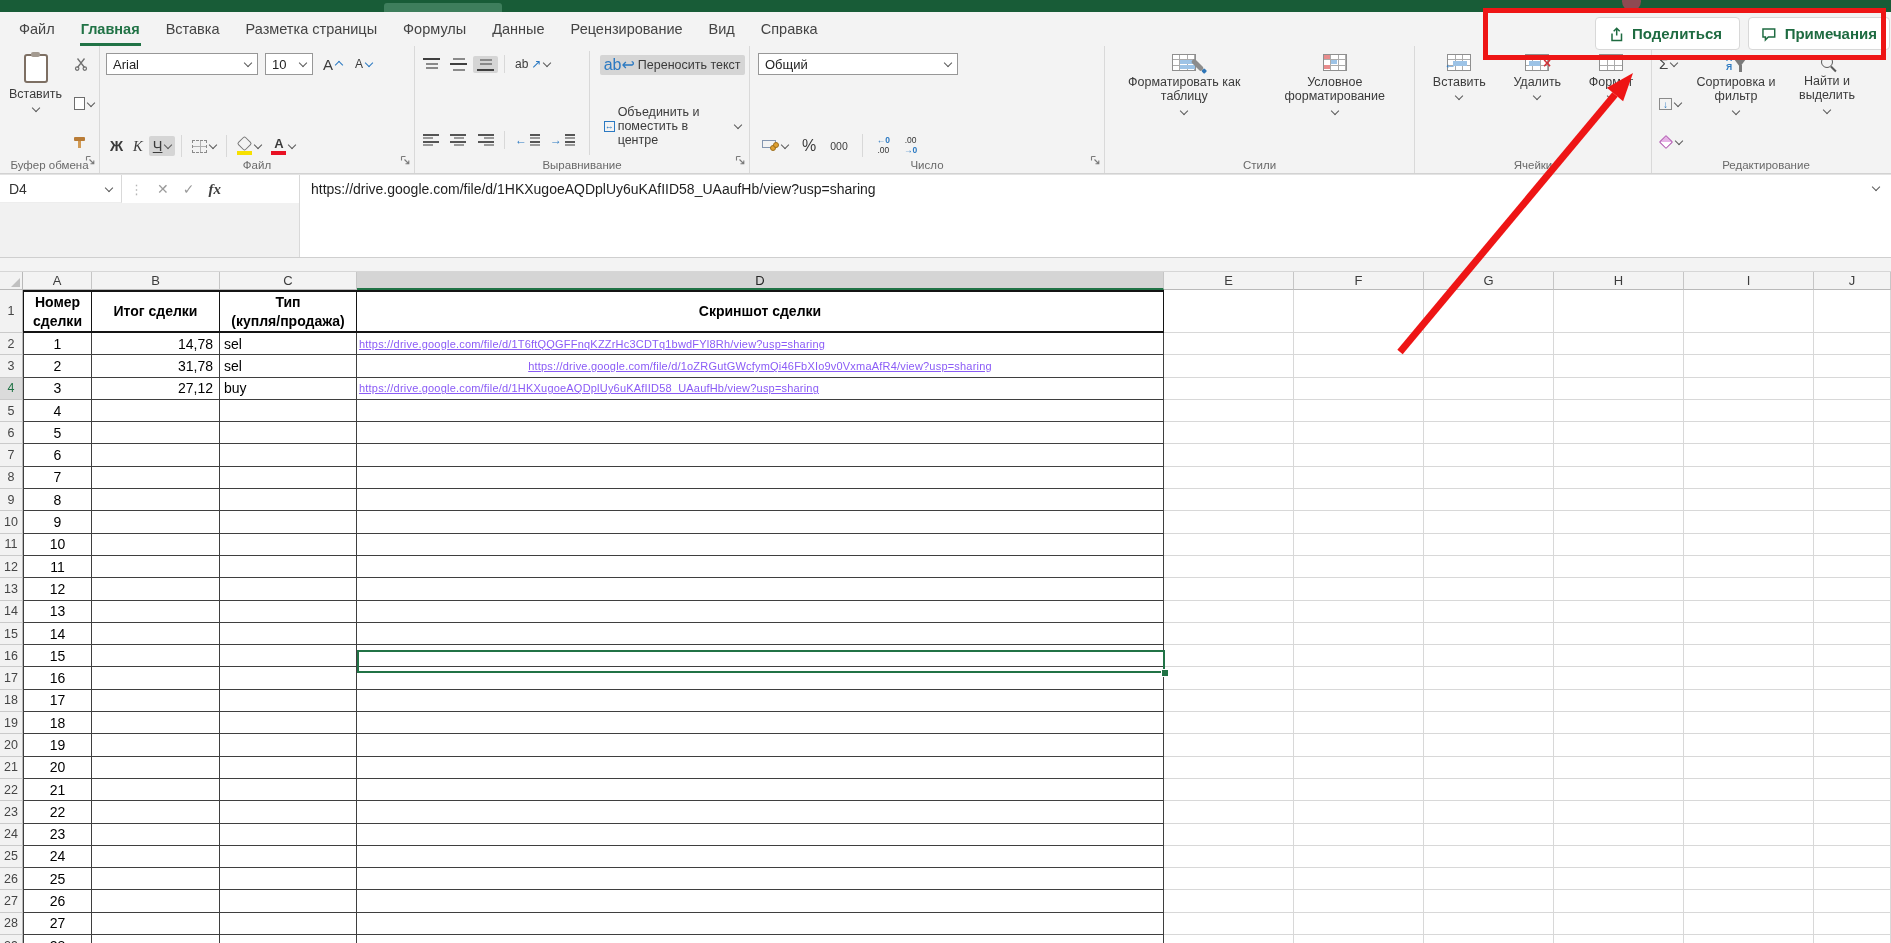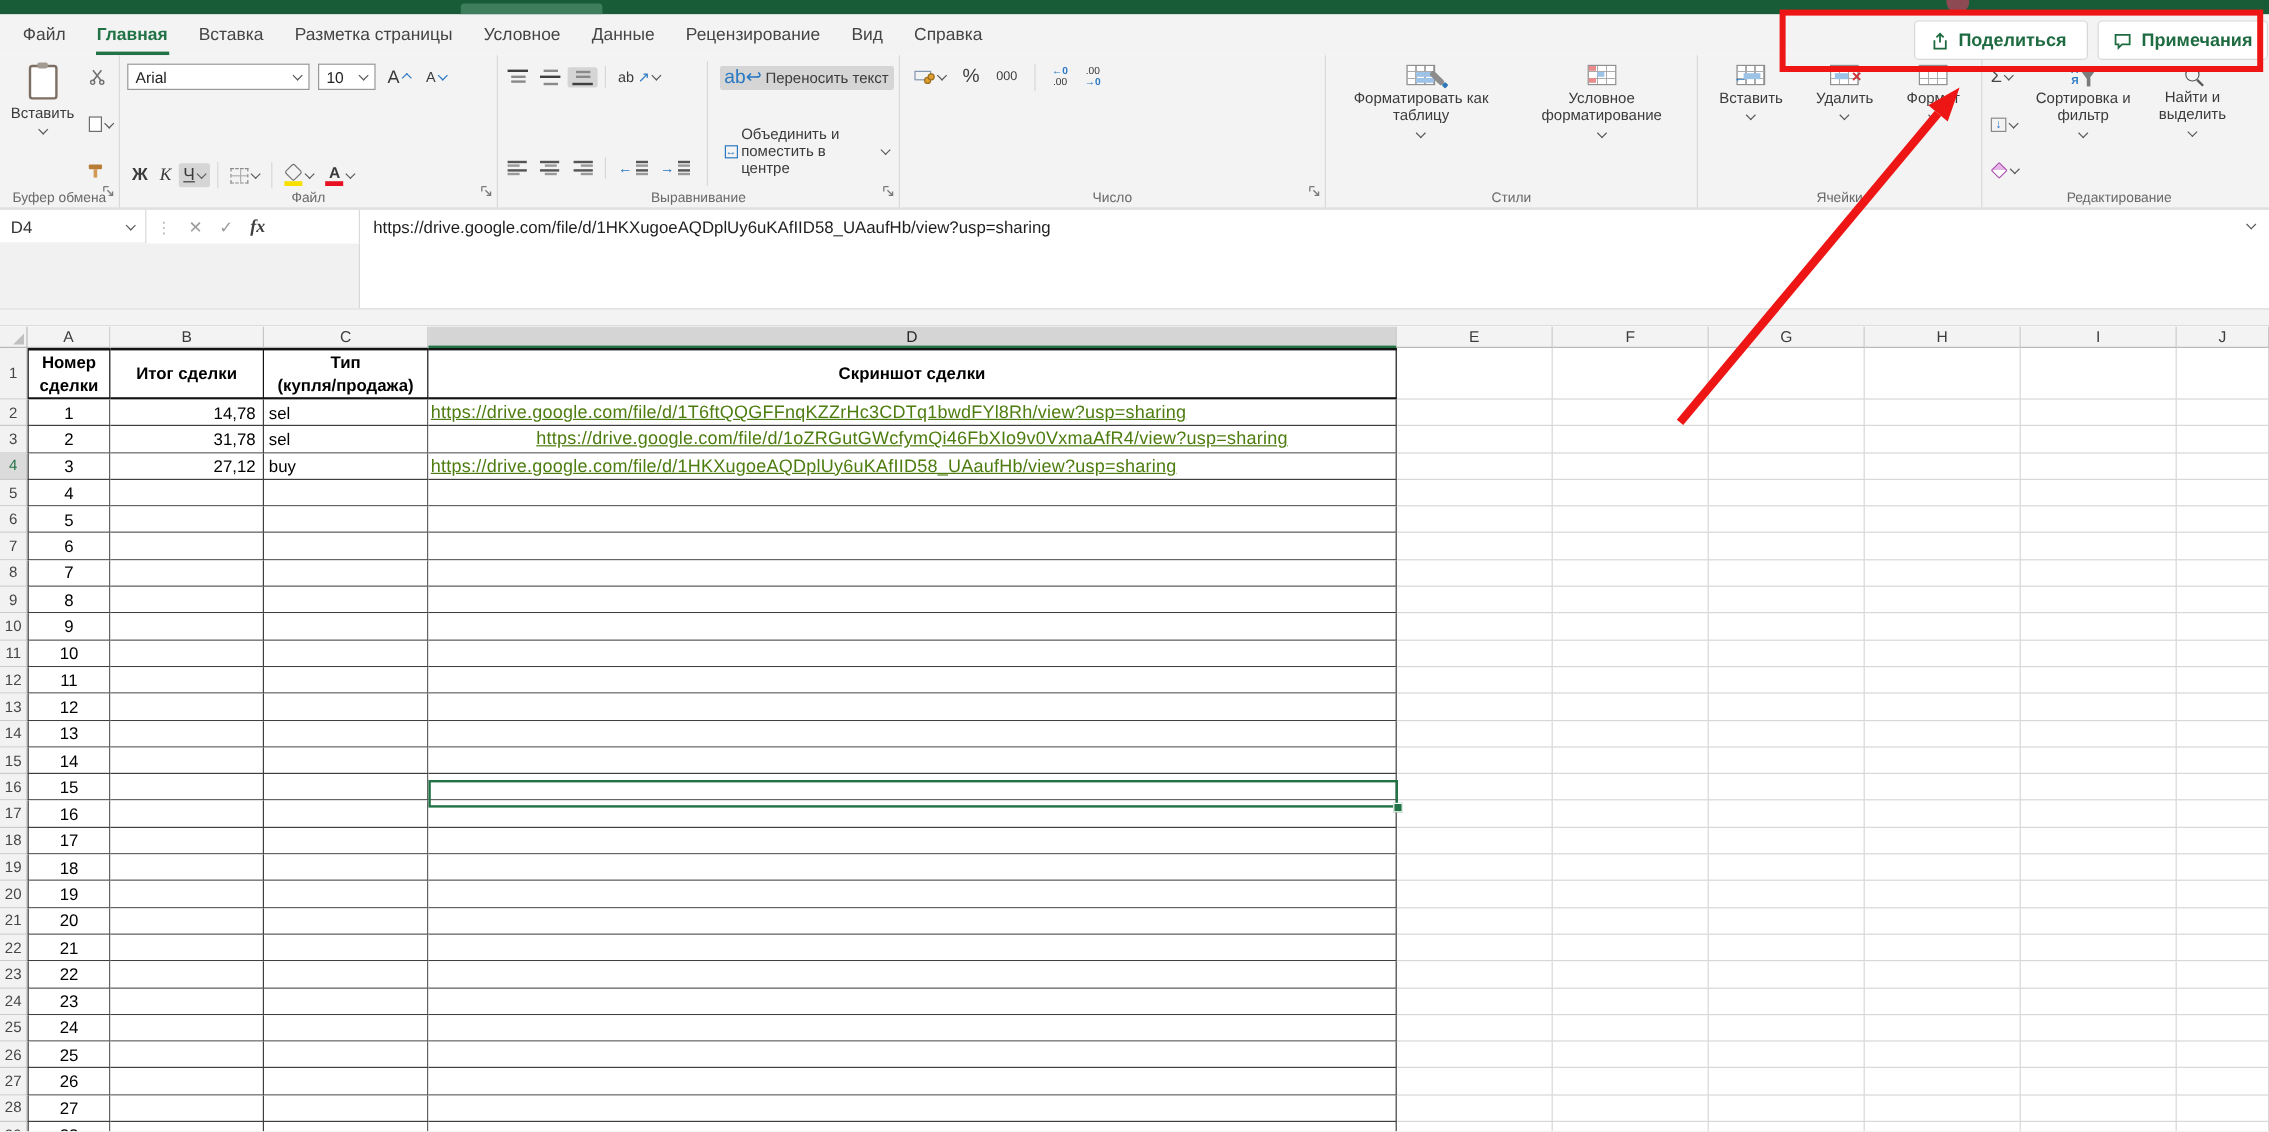--- a/index.html
+++ b/index.html
@@ -107,21 +107,21 @@
   .gcell{border-right:1px solid #d8d8d8;border-bottom:1px solid #d8d8d8;}
   .bcell{border-right:1px solid #3f3f3f;border-bottom:1px solid #3f3f3f;background:#fff;}
   .bcell.first{border-left:1px solid #3f3f3f;}
   .hcell{border-right:1px solid #141414;border-top:2px solid #141414;border-bottom:2px solid #141414;font-weight:bold;font-size:14px;justify-content:center;text-align:center;white-space:pre-line;line-height:1.3;color:#000;}
   .hcell.first{border-left:1px solid #141414;}
   .ca{justify-content:center;font-size:14px;color:#000;}
   .cb{justify-content:flex-end;padding-right:6px;font-size:14px;color:#000;}
   .cc{padding-left:4px;font-size:14px;color:#000;}
   .cd{padding:0 2px;}
   .cd.center{justify-content:center;}
-  .link{color:#4d7c0f;text-decoration:underline;font-size:15px;letter-spacing:.2px;white-space:nowrap;}
+  .link{color:#8b5cf6;text-decoration:underline;font-size:11px;letter-spacing:.2px;white-space:nowrap;}
   #d4box{position:absolute;left:357px;top:378px;width:808px;height:23px;border:2px solid #217346;box-sizing:border-box;pointer-events:none;z-index:10;}
   #d4handle{position:absolute;left:1161px;top:397px;width:6px;height:6px;background:#217346;border:1px solid #fff;box-sizing:content-box;z-index:11;}
   
   #red-rect{position:absolute;left:1483px;top:8px;width:403px;height:52px;border:5px solid #ee1515;box-sizing:border-box;z-index:60;pointer-events:none;}
   #arrow-svg{position:absolute;left:0;top:0;width:1891px;height:943px;z-index:59;pointer-events:none;}
 </style>
 </head>
 <body>
 
 <div id="app">
@@ -138,21 +138,21 @@
     <div class="tab active">
         <span>Главная</span>
       </div>
     <div class="tab">
         <span>Вставка</span>
       </div>
     <div class="tab">
         <span>Разметка страницы</span>
       </div>
     <div class="tab">
-        <span>Условное</span>
+        <span>Формулы</span>
       </div>
     <div class="tab">
         <span>Данные</span>
       </div>
     <div class="tab">
         <span>Рецензирование</span>
       </div>
     <div class="tab">
         <span>Вид</span>
       </div>
@@ -323,20 +323,26 @@
         </div>
       </div>
       <span class="grp-label">Выравнивание</span>
       <span class="launcher"><svg width="10" height="10" viewBox="0 0 10 10">
             <path d="M1.5 1.5 h4 M1.5 1.5 v4 M4.5 4.5 l4 4 M8.8 5.5 v3.3 h-3.3" stroke="#7a7a7a" fill="none" stroke-width="1.1"></path>
           </svg></span>
     </div>
 
     <div class="grp" style="width:355px;">
       <div class="col" style="height:100%;padding:2px 4px 4px;">
+        <div class="row">
+          <div class="combo" style="width:200px;">
+            <span>Общий</span>
+              <span class="chev"></span>
+          </div>
+        </div>
         <div class="row" style="gap:6px;">
           <div class="chip">
             <span class="money-ic">
                 <span class="bill"></span>
                 <span class="coin" style="left:8px;top:6px;"></span>
                 <span class="coin" style="left:11px;top:3px;"></span>
               </span>
             <span class="chev"></span>
           </div>
           <div class="chip">

